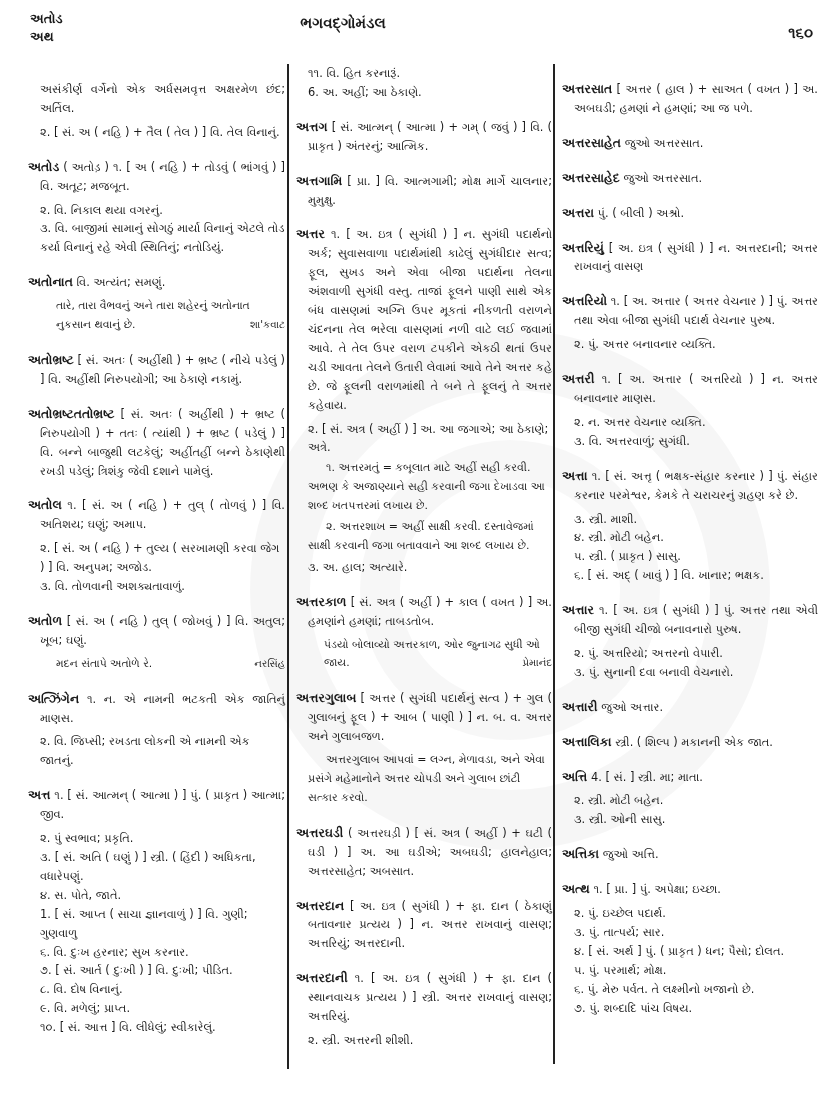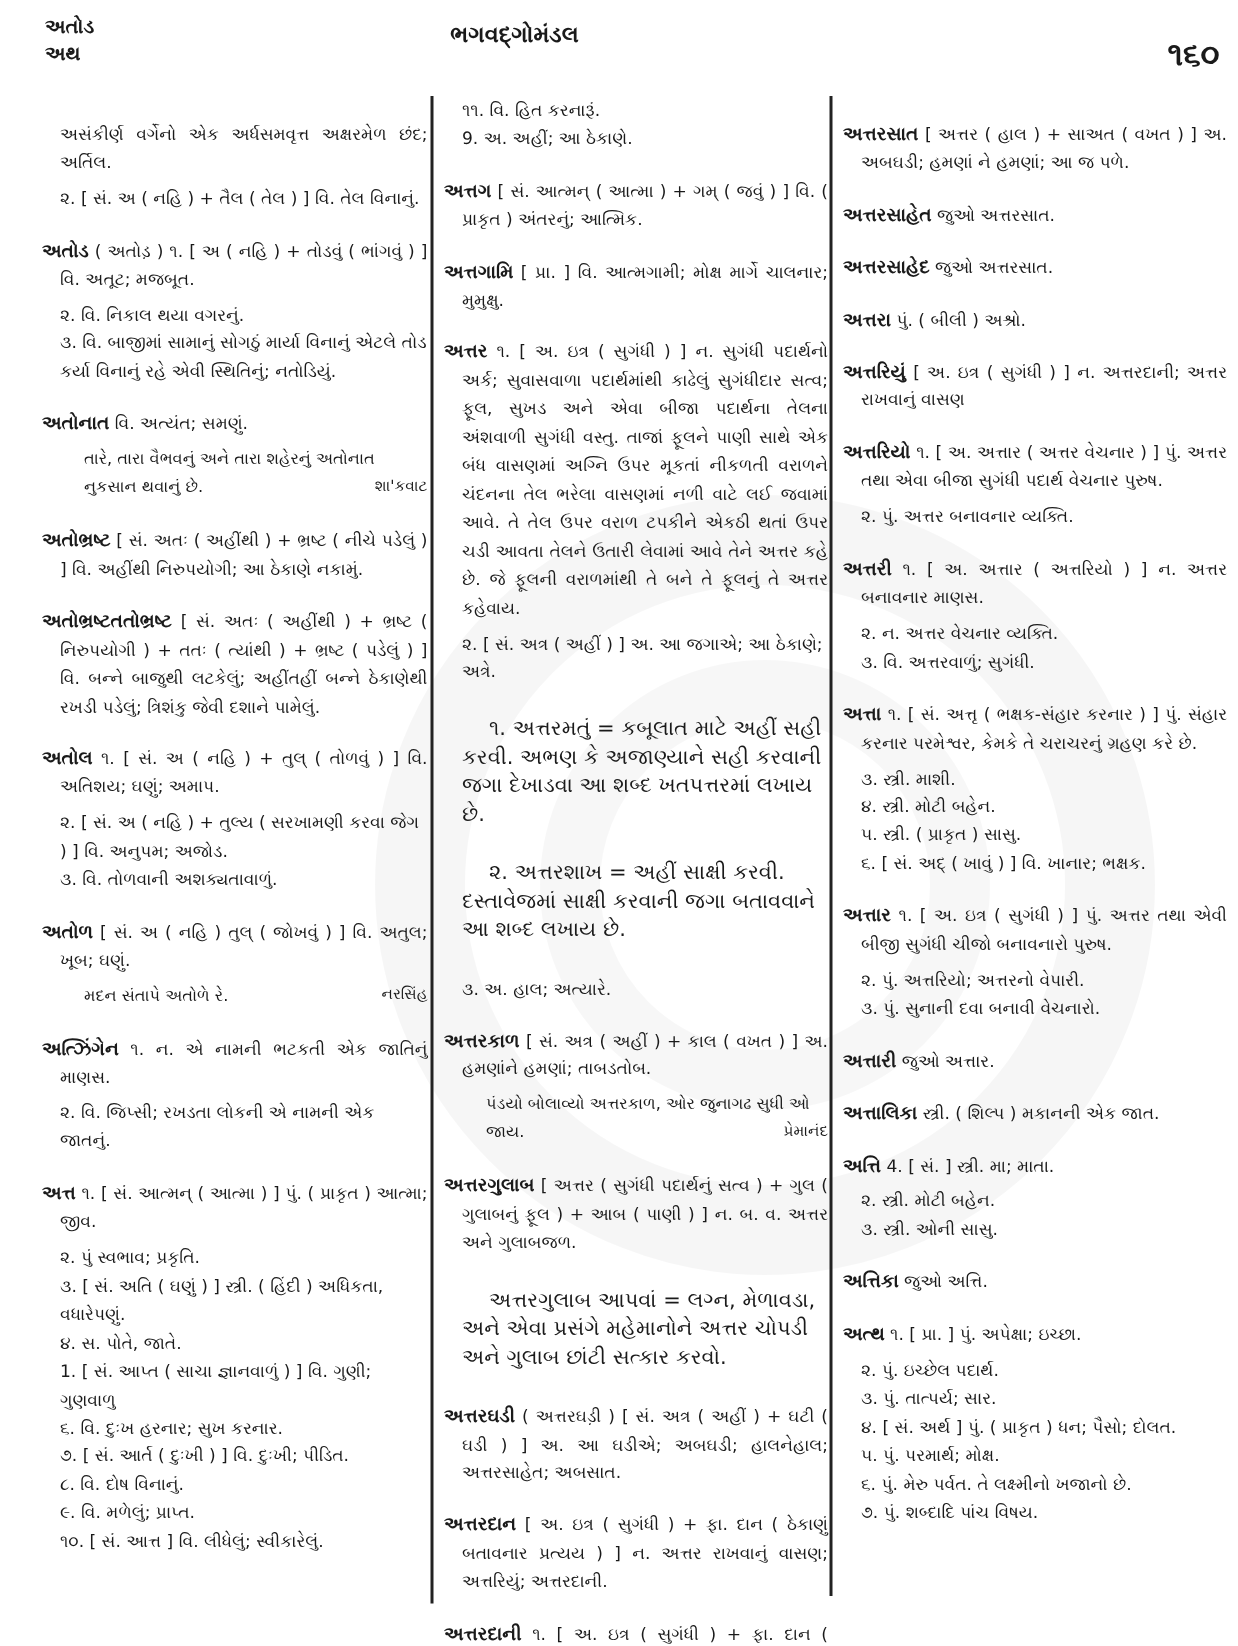--- a/index.html
+++ b/index.html
@@ -15,38 +15,38 @@
       border-radius: 50%; border: 60px solid rgba(0,0,0,0.035);
       box-sizing: border-box; pointer-events: none;
     }
     .watermark2 {
       position: absolute; left: 360px; top: 440px; width: 300px; height: 300px;
       border-radius: 50%; border: 40px solid rgba(0,0,0,0.03);
       box-sizing: border-box; pointer-events: none;
     }
     .guide { position: absolute; left: 30px; top: 10px; font-size: 13px; font-weight: bold; line-height: 18px; }
     .title { position: absolute; left: 0; width: 686px; top: 14px; text-align: center; font-size: 15px; font-weight: bold; }
-    .pagenum { position: absolute; right: 12px; top: 24px; font-size: 21px; font-weight: bold; }
+    .pagenum { position: absolute; right: 12px; top: 24px; font-size: 15px; font-weight: bold; }
     .col {
       position: absolute; top: 64px; font-size: 11.4px; line-height: 18.9px;
       box-sizing: border-box;
     }
     .col1 { left: 28px; width: 257px; }
     .col2 { left: 296px; width: 256px; }
     .col3 { left: 562px; width: 256px; }
     .rule { position: absolute; width: 0; border-left: 2px solid #222; }
     .rule1 { left: 287px; top: 64px; height: 1005px; }
     .rule2 { left: 553px; top: 64px; height: 1000px; }
     .entry { margin: 16px 0 5px 0; padding-left: 12px; text-indent: -12px; text-align: justify; }
     .entry.cont { padding-left: 12px; text-indent: 0; }
     .hw { font-weight: bold; font-size: 12.4px; }
     .sense { padding-left: 12px; text-indent: 0; margin: 0; }
     .quote { padding-left: 28px; text-indent: 0; margin: 2px 0 2px 0; font-size: 10.8px; }
     .quote .src { float: right; font-size: 10.2px; }
-    .example { padding-left: 12px; text-indent: 18px; margin: 20px 0; font-size: 14px; }
+    .example { padding-left: 12px; text-indent: 18px; margin: 2px 0; font-size: 11px; }
   </style>
 </head>
 <body>
 
 <div class="page">
   <div class="watermark"></div>
   <div class="watermark2"></div>
 
   <div class="guide">
     <div>અતોડ</div>
@@ -81,21 +81,21 @@
       <div class="sense">૪. સ. પોતે, જાતે.</div>
       <div class="sense">1. [ સં. આપ્ત ( સાચા જ્ઞાનવાળું ) ] વિ. ગુણી; ગુણવાળુ</div>
       <div class="sense">૬. વિ. દુઃખ હરનાર; સુખ કરનાર.</div>
       <div class="sense">૭. [ સં. આર્ત ( દુઃખી ) ] વિ. દુઃખી; પીડિત.</div>
       <div class="sense">૮. વિ. દોષ વિનાનું.</div>
       <div class="sense">૯. વિ. મળેલું; પ્રાપ્ત.</div>
       <div class="sense">૧૦. [ સં. આત્ત ] વિ. લીધેલું; સ્વીકારેલું.</div>
     </div>
   <div class="col col2">
       <div class="sense">૧૧. વિ. હિત કરનારૂં.</div>
-      <div class="sense">9. અ. અહીં; આ ઠેકાણે.</div>
+      <div class="sense">6. અ. અહીં; આ ઠેકાણે.</div>
       <div class="entry"><span class="hw">અત્તગ</span><span> [ સં. આત્મન્ ( આત્મા ) + ગમ્ ( જવું ) ] વિ. ( પ્રાકૃત ) અંતરનું; આત્મિક.</span></div>
       <div class="entry"><span class="hw">અત્તગામિ</span><span> [ પ્રા. ] વિ. આત્મગામી; મોક્ષ માર્ગે ચાલનાર; મુમુક્ષુ.</span></div>
       <div class="entry"><span class="hw">અત્તર</span><span> ૧. [ અ. ઇત્ર ( સુગંધી ) ] ન. સુગંધી પદાર્થનો અર્ક; સુવાસવાળા પદાર્થમાંથી કાઢેલું સુગંધીદાર સત્વ; ફૂલ, સુખડ અને એવા બીજા પદાર્થના તેલના અંશવાળી સુગંધી વસ્તુ. તાજાં ફૂલને પાણી સાથે એક બંધ વાસણમાં અગ્નિ ઉપર મૂકતાં નીકળતી વરાળને ચંદનના તેલ ભરેલા વાસણમાં નળી વાટે લઈ જવામાં આવે. તે તેલ ઉપર વરાળ ટપકીને એકઠી થતાં ઉપર ચડી આવતા તેલને ઉતારી લેવામાં આવે તેને અત્તર કહે છે. જે ફૂલની વરાળમાંથી તે બને તે ફૂલનું તે અત્તર કહેવાય.</span></div>
       <div class="sense">૨. [ સં. અત્ર ( અહીં ) ] અ. આ જગાએ; આ ઠેકાણે; અત્રે.</div>
       <div class="example">૧. અત્તરમતું = કબૂલાત માટે અહીં સહી કરવી. અભણ કે અજાણ્યાને સહી કરવાની જગા દેખાડવા આ શબ્દ ખતપત્તરમાં લખાય છે.</div>
       <div class="example">૨. અત્તરશાખ = અહીં સાક્ષી કરવી. દસ્તાવેજમાં સાક્ષી કરવાની જગા બતાવવાને આ શબ્દ લખાય છે.</div>
       <div class="sense">૩. અ. હાલ; અત્યારે.</div>
       <div class="entry"><span class="hw">અત્તરકાળ</span><span> [ સં. અત્ર ( અહીં ) + કાલ ( વખત ) ] અ. હમણાંને હમણાં; તાબડતોબ.</span></div>
       <div class="quote"><span>પંડયો બોલાવ્યો અત્તરકાળ, ઓર જુનાગઢ સુધી ઓ જાય.</span><span class="src">પ્રેમાનંદ</span></div>
       <div class="entry"><span class="hw">અત્તરગુલાબ</span><span> [ અત્તર ( સુગંધી પદાર્થનું સત્વ ) + ગુલ ( ગુલાબનું ફૂલ ) + આબ ( પાણી ) ] ન. બ. વ. અત્તર અને ગુલાબજળ.</span></div>

